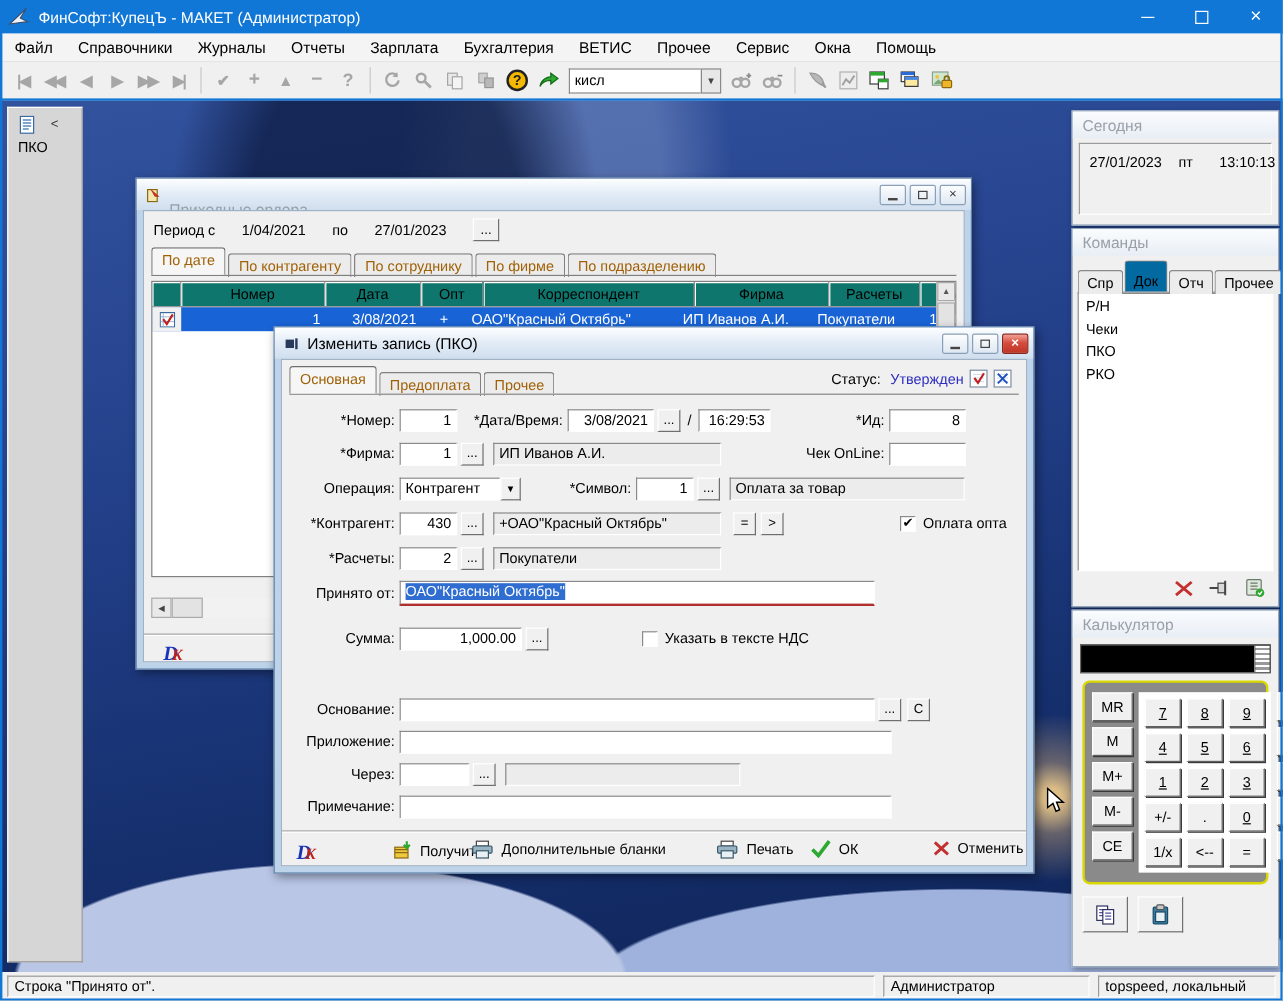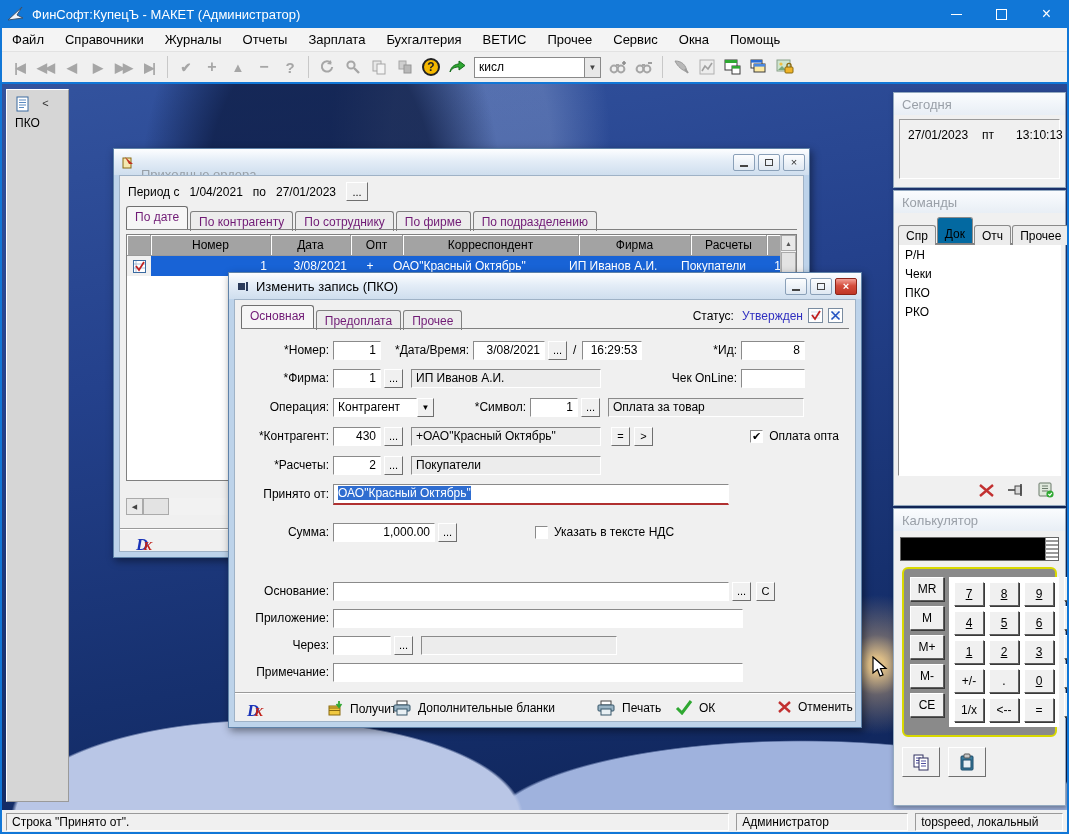--- a/index.html
+++ b/index.html
@@ -61,26 +61,26 @@
   .cw-btns{margin-left:auto;display:flex;gap:3px;}
   .cw-b{width:22px;height:17px;border:1px solid #8aa0b8;background:linear-gradient(#fcfdfe,#dfe8f2);
     display:flex;align-items:center;justify-content:center;font-size:11px;color:#333;border-radius:2px;}
   .cw-b .mbar{width:8px;height:2px;background:#444;margin-top:7px;}
   .cw-b .rbox{width:8px;height:7px;border:1px solid #444;}
   .cw-b.red{background:linear-gradient(#f2a096,#d44c3c 45%,#c03626);border-color:#8c2418;color:#fff;font-weight:bold;}
   .cw-body{position:absolute;left:5px;right:5px;bottom:5px;top:26px;background:#f0f0f0;border:1px solid #9fb2c6;}
   
   .tabs{display:flex;align-items:flex-end;}
   .tab{height:20px;padding:3px 8px 2px;border:1px solid #808080;border-bottom:none;background:#ececec;
-    border-radius:3px 3px 0 0;margin-right:2px;color:#701a75;position:relative;top:2px;font-size:12px;}
+    border-radius:3px 3px 0 0;margin-right:2px;color:#a16207;position:relative;top:2px;font-size:12px;}
   .tab.active{height:23px;background:#f6f6f6;top:0;border-color:#6f6f6f;z-index:2;}
   .tabline{height:1px;background:#fff;border-bottom:1px solid #808080;}
   
   .grid{position:absolute;left:6px;right:6px;top:78px;bottom:72px;border:1px solid #808080;background:#fff;overflow:hidden;}
-  .ghead{display:flex;height:21px;background:#a3a3a3;}
+  .ghead{display:flex;height:21px;background:#0f766e;}
   .gh{border-right:1px solid #9a9a9a;border-bottom:1px solid #9a9a9a;box-shadow:inset 1px 1px 0 #fff;
     display:flex;align-items:center;justify-content:center;font-size:12px;overflow:hidden;white-space:nowrap;flex:none;}
   .grow{display:flex;height:20px;background:#1863d6;color:#fff;}
   .gc{flex:none;display:flex;align-items:center;padding:0 4px;overflow:hidden;white-space:nowrap;font-size:12px;}
   .vscroll{position:absolute;right:0;top:0;bottom:0;width:16px;background:#f2f2f2;border-left:1px solid #bbb;}
   .vs-up{height:16px;border:1px solid #aaa;background:#e9e9e9;display:flex;align-items:center;justify-content:center;font-size:7px;color:#555;}
   .hscroll{position:absolute;left:6px;right:6px;top:322px;height:17px;background:#f2f2f2;display:flex;}
   .hs-b{width:17px;height:17px;border:1px solid #aaa;background:#e9e9e9;display:flex;align-items:center;justify-content:center;font-size:7px;color:#444;letter-spacing:0;}
   .hs-thumb{width:26px;height:17px;border:1px solid #aaa;background:#e3e3e3;}
   .dxlogo{font-family:"Liberation Serif",serif;font-weight:bold;font-style:italic;font-size:17px;line-height:1;}
@@ -401,21 +401,21 @@
           <span class="cw-b">
               <span class="mbar"></span>
             </span>
           <span class="cw-b">
               <span class="rbox"></span>
             </span>
           <span class="cw-b">×</span>
         </div>
       </div>
       <div class="cw-body">
-        <div style="position:absolute;left:8px;top:6px;display:flex;align-items:center;gap:10px;">
+        <div style="position:absolute;left:8px;top:6px;display:flex;align-items:center;gap:22px;">
           <span>Период с</span>
           <span>1/04/2021</span>
           <span>по</span>
           <span>27/01/2023</span>
           <span class="btn3d" style="width:22px;height:19px;">...</span>
         </div>
         <div class="tabs" style="position:absolute;left:6px;top:30px;right:6px;">
           <span class="tab active">По дате</span>
           <span class="tab">По контрагенту</span>
           <span class="tab">По сотруднику</span>

